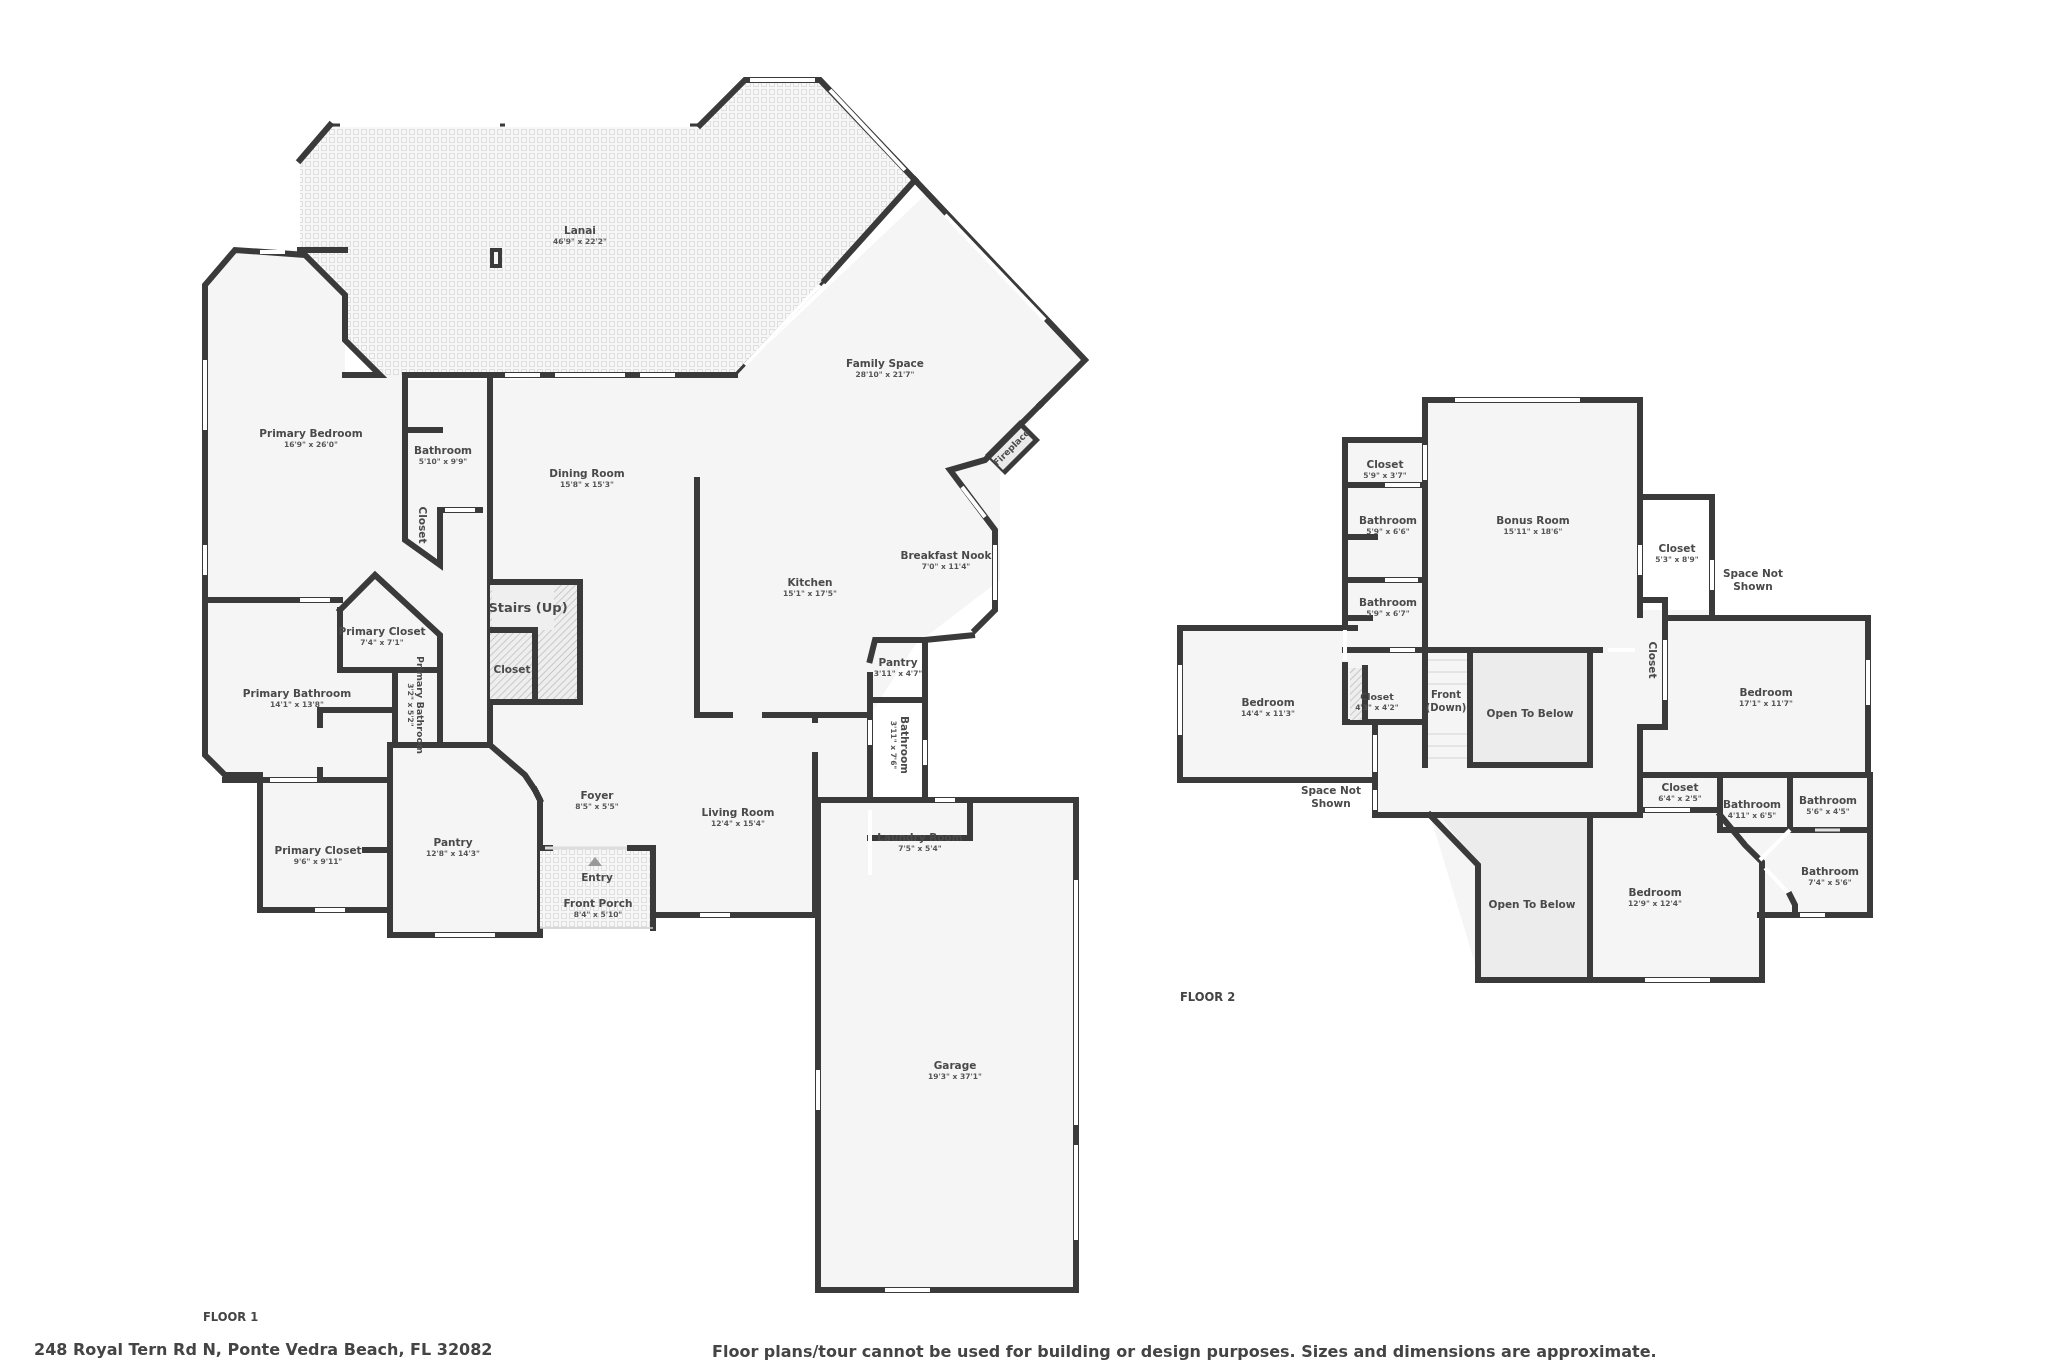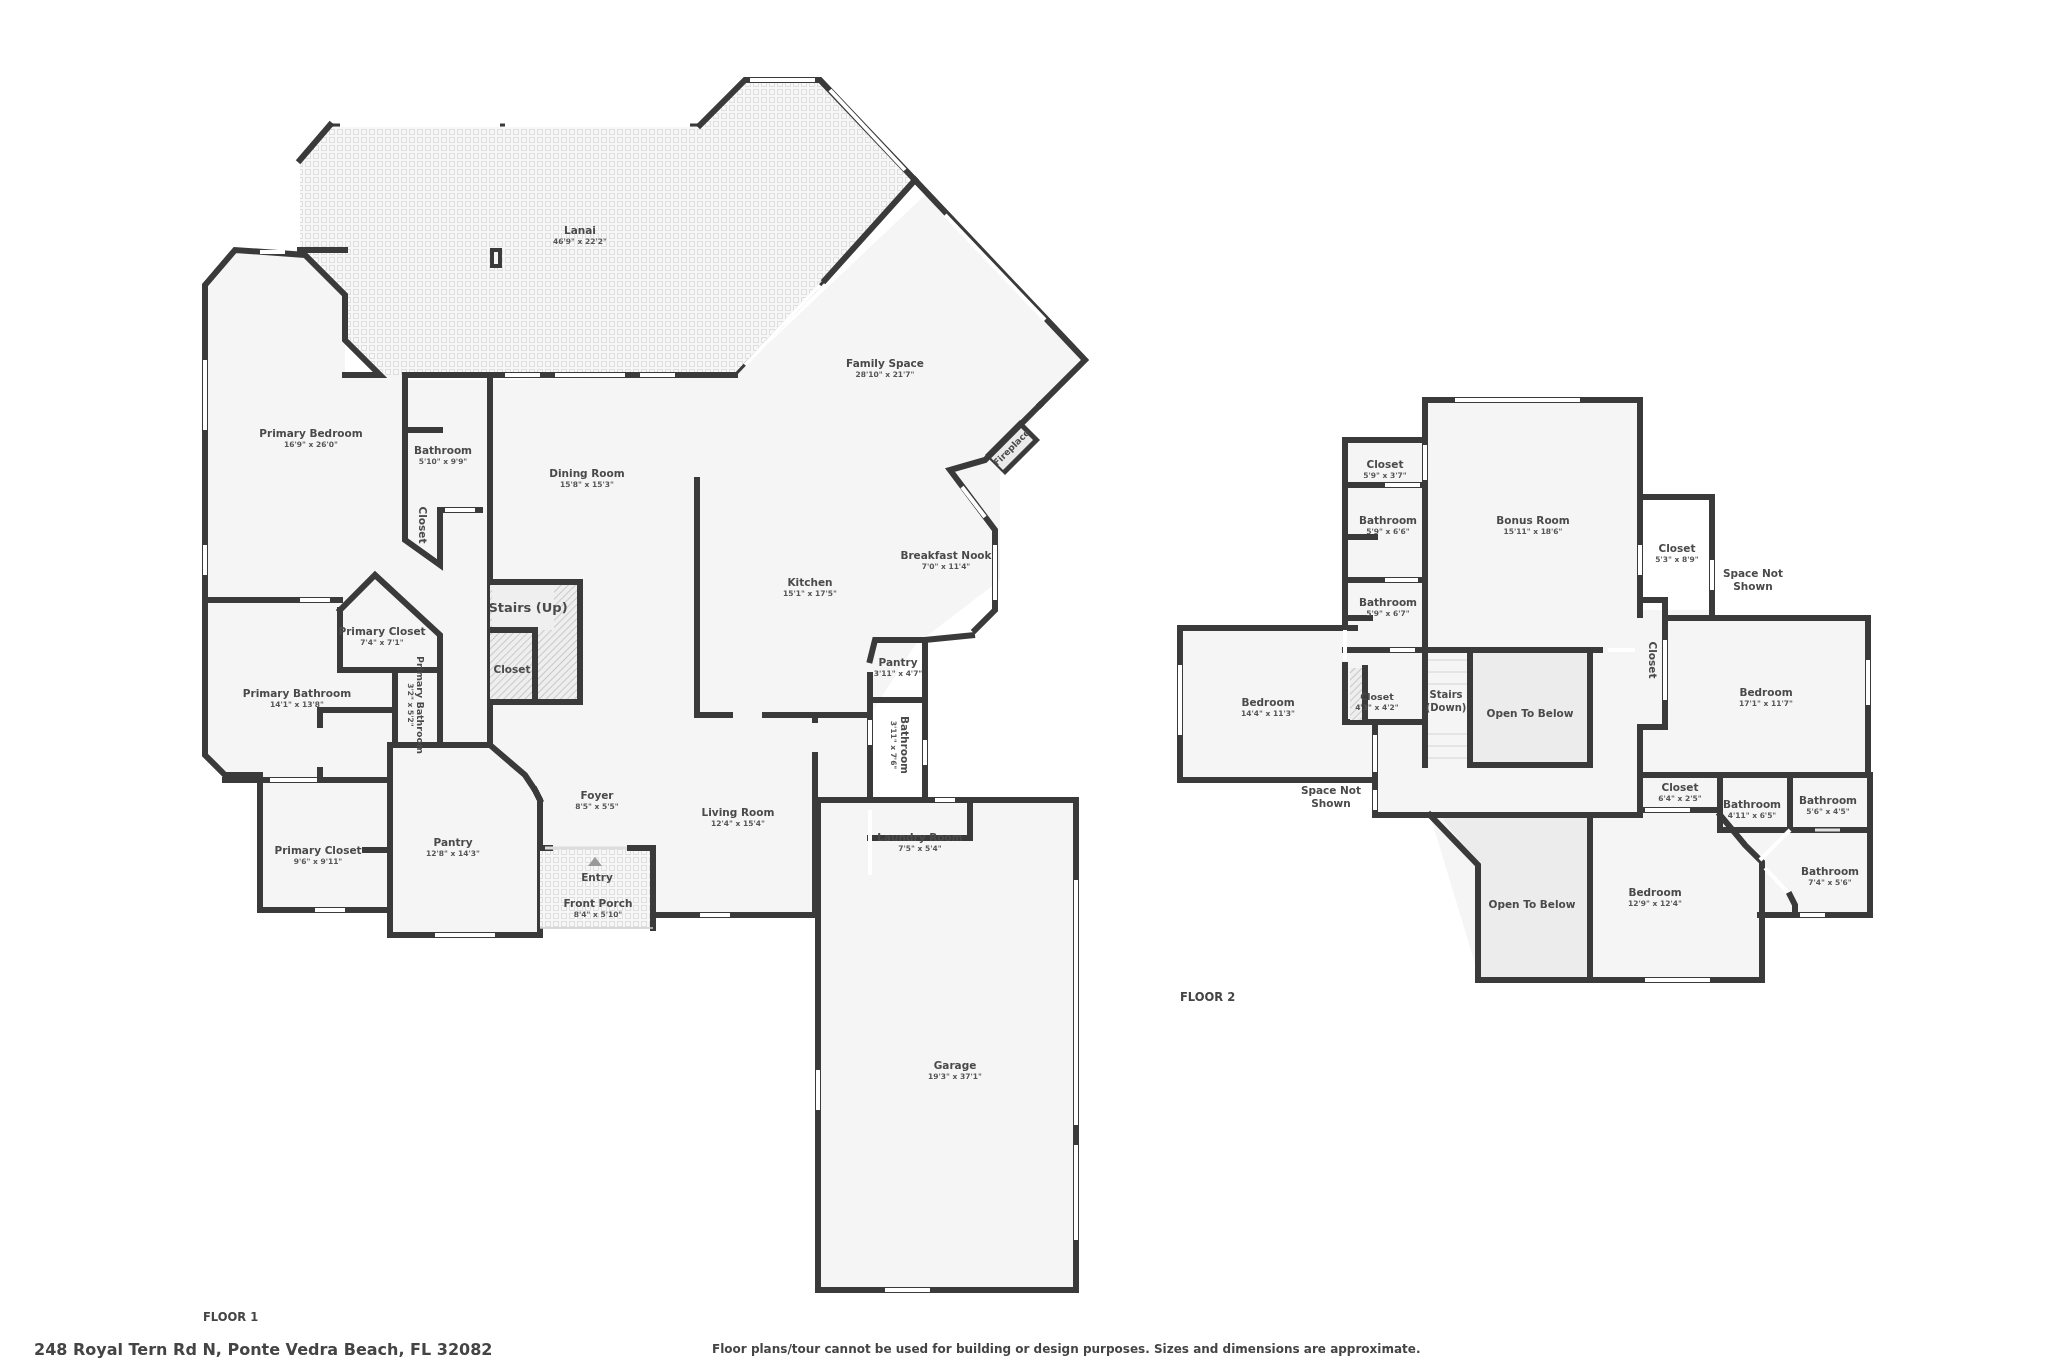--- a/index.html
+++ b/index.html
@@ -11,21 +11,21 @@
   .porch { fill: url(#tile); stroke: none; }
   .otb { fill: #ececec; stroke: none; }
   .win { stroke: #ffffff; stroke-width: 4; }
   .lbl { position: absolute; transform: translate(-50%, -50%); text-align: center; white-space: nowrap; line-height: 1.25; }
   .name { font-size: 10.5px; font-weight: bold; color: #4a4a4a; display: block; }
   .dim { font-size: 7.5px; font-weight: bold; color: #555; display: block; }
   .vert { transform: translate(-50%, -50%) rotate(90deg); }
   .fire { transform: translate(-50%, -50%) rotate(-45deg); }
   .floor-label { position: absolute; font-size: 11.5px; font-weight: bold; color: #444; }
   .address { position: absolute; left: 34px; top: 1340px; font-size: 16px; font-weight: bold; color: #444; }
-  .disclaimer { position: absolute; left: 712px; top: 1342px; font-size: 12px; font-weight: bold; color: #444; }
+  .disclaimer { position: absolute; left: 712px; top: 1342px; font-size: 16px; font-weight: bold; color: #444; }
 </style>
 </head>
 <body>
 
 <svg id="plan" width="2048" height="1365" viewBox="0 0 2048 1365">
   <defs>
     <pattern id="tile" width="8" height="8" patternUnits="userSpaceOnUse">
       <rect width="8" height="8" fill="#f7f7f7"></rect>
       <rect x="1.5" y="1.5" width="5" height="5" fill="none" stroke="#dedede" stroke-width="1"></rect>
     </pattern>
@@ -325,21 +325,21 @@
 </div>
 <div class="lbl" style="left:1268px;top:707px">
   <span class="name">Bedroom</span>
   <span class="dim">14'4" x 11'3"</span>
 </div>
 <div class="lbl" style="left:1377px;top:702px">
   <span class="name" style="font-size:9.5px">Closet</span>
   <span class="dim">4'3" x 4'2"</span>
 </div>
 <div class="lbl" style="left:1446px;top:701px">
-  <span class="name" style="white-space:normal;width:42px;font-size:10px">Stairs (Down)</span>
+  <span class="name" style="white-space:normal;width:42px;font-size:10px">Front (Down)</span>
 </div>
 <div class="lbl" style="left:1530px;top:714px">
   <span class="name">Open To Below</span>
 </div>
 <div class="lbl" style="left:1766px;top:697px">
   <span class="name">Bedroom</span>
   <span class="dim">17'1" x 11'7"</span>
 </div>
 <div class="lbl" style="left:1331px;top:797px">
   <span class="name" style="white-space:normal;width:70px">Space Not Shown</span>

